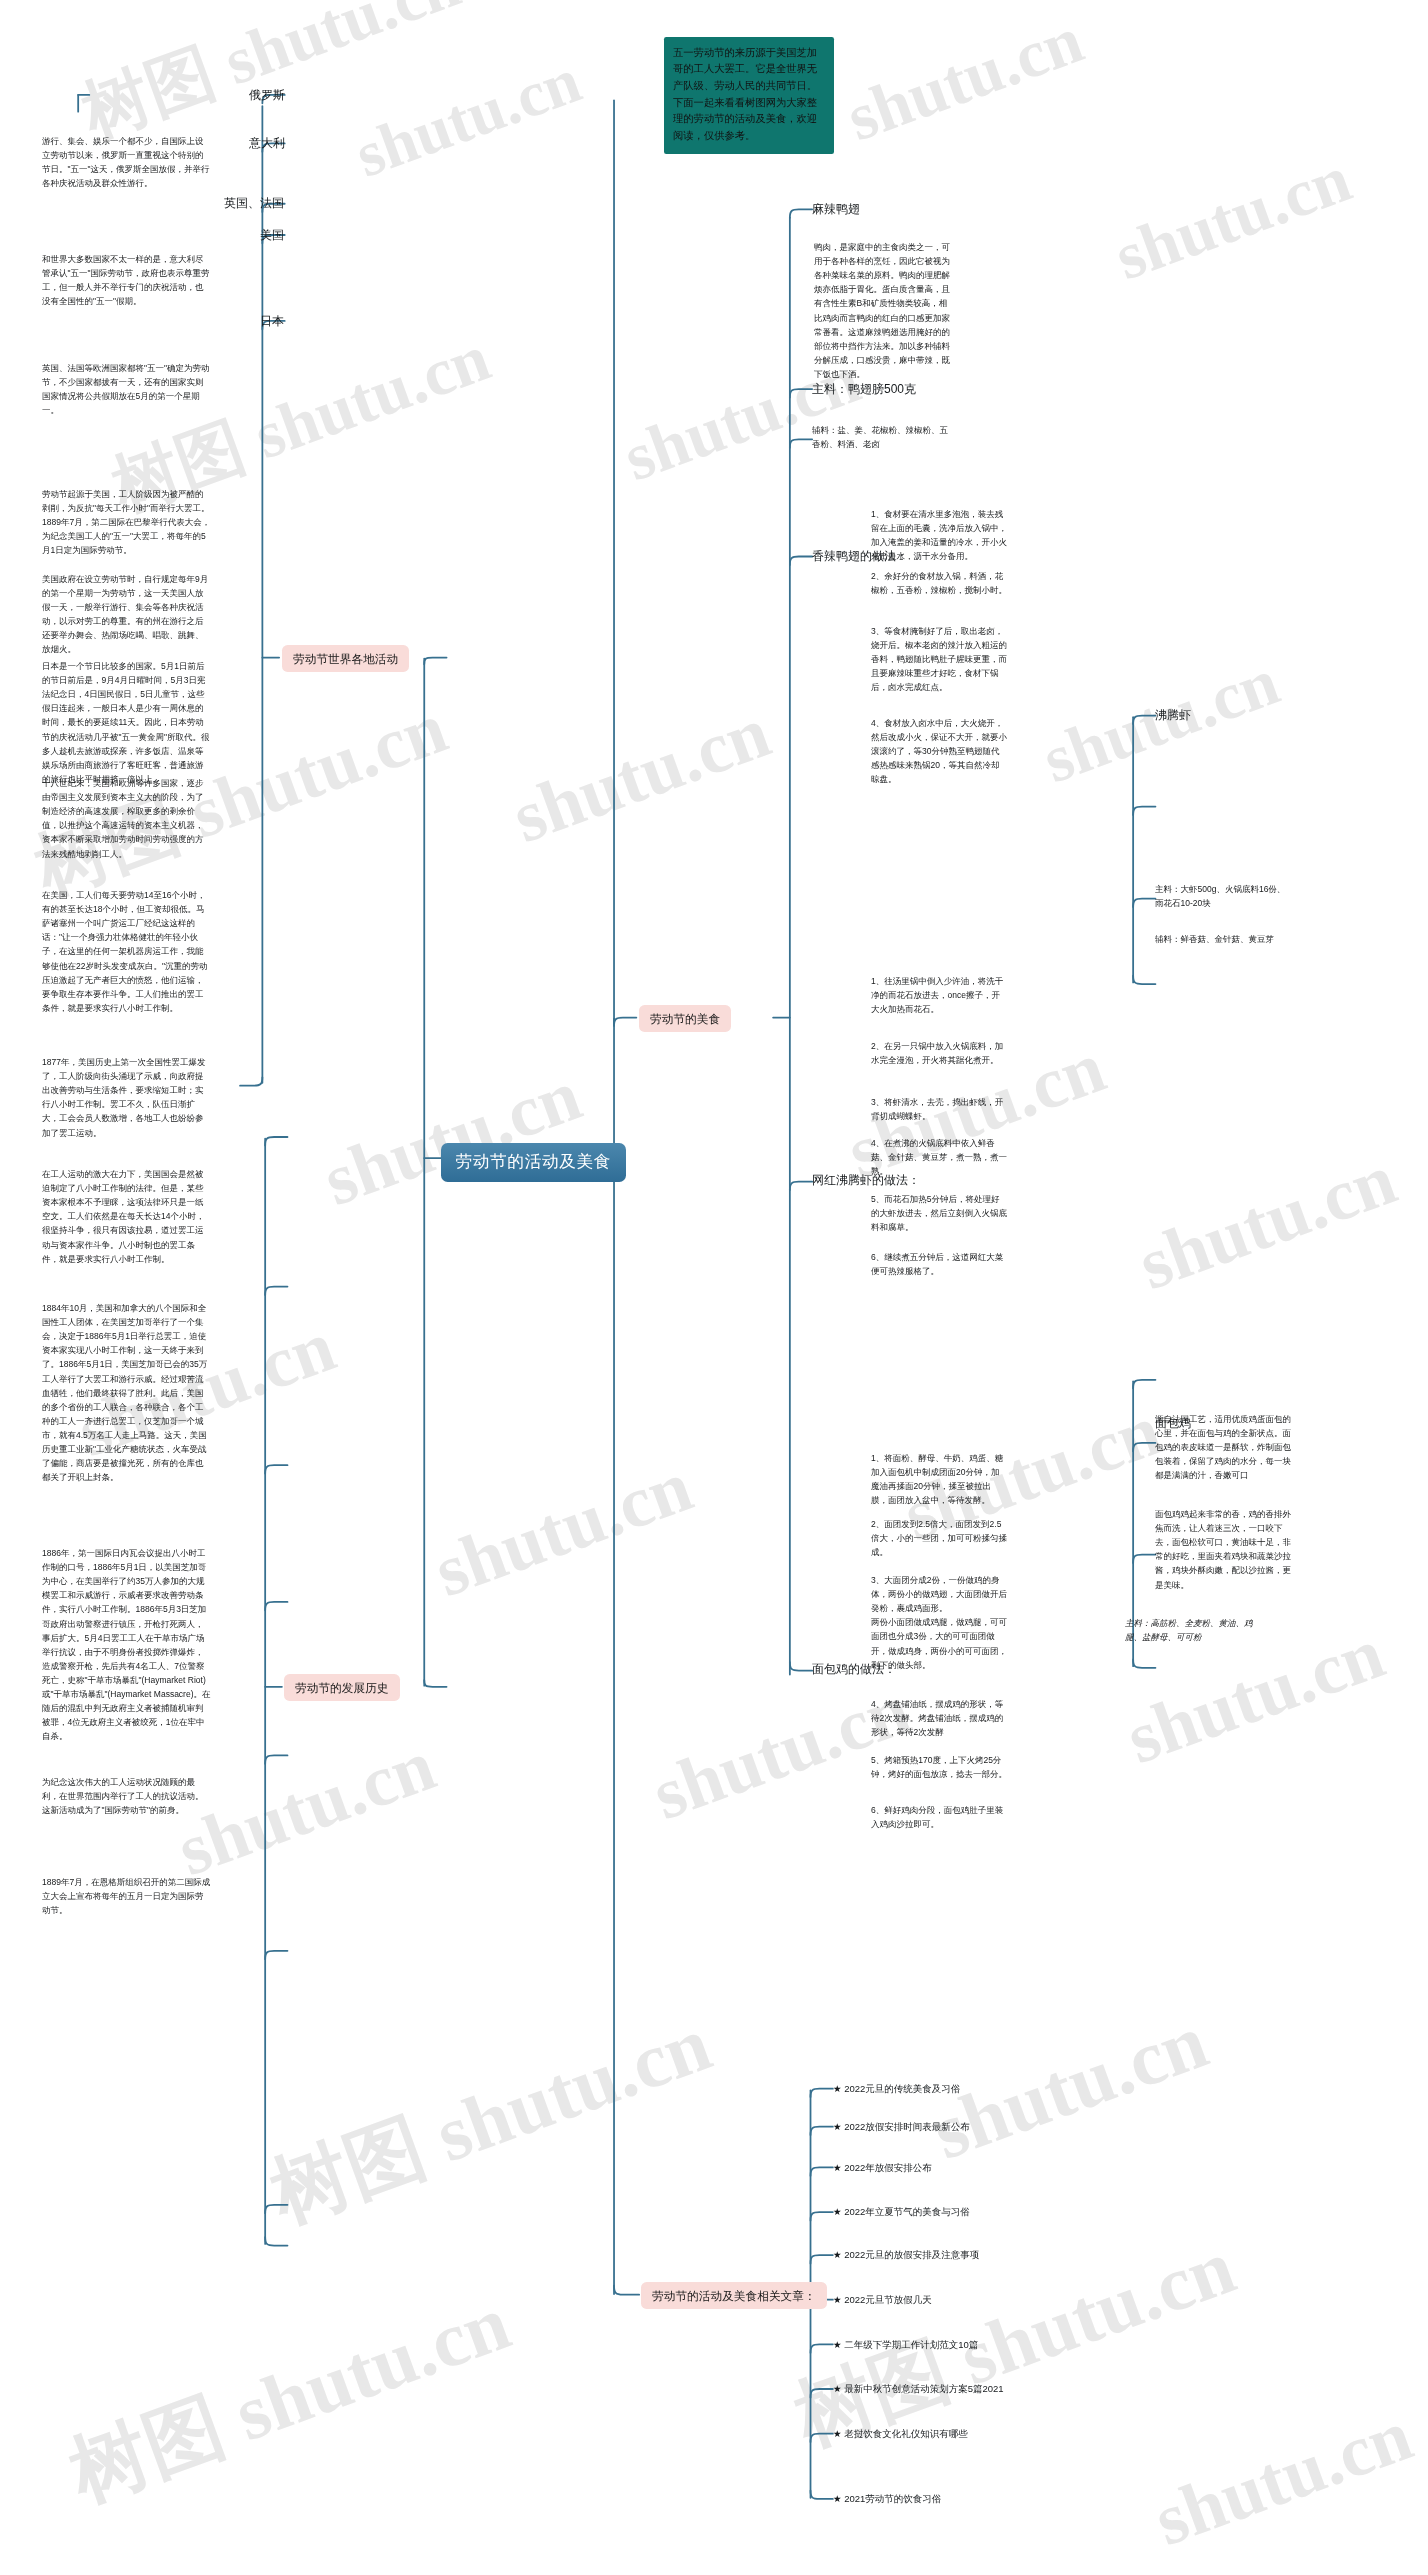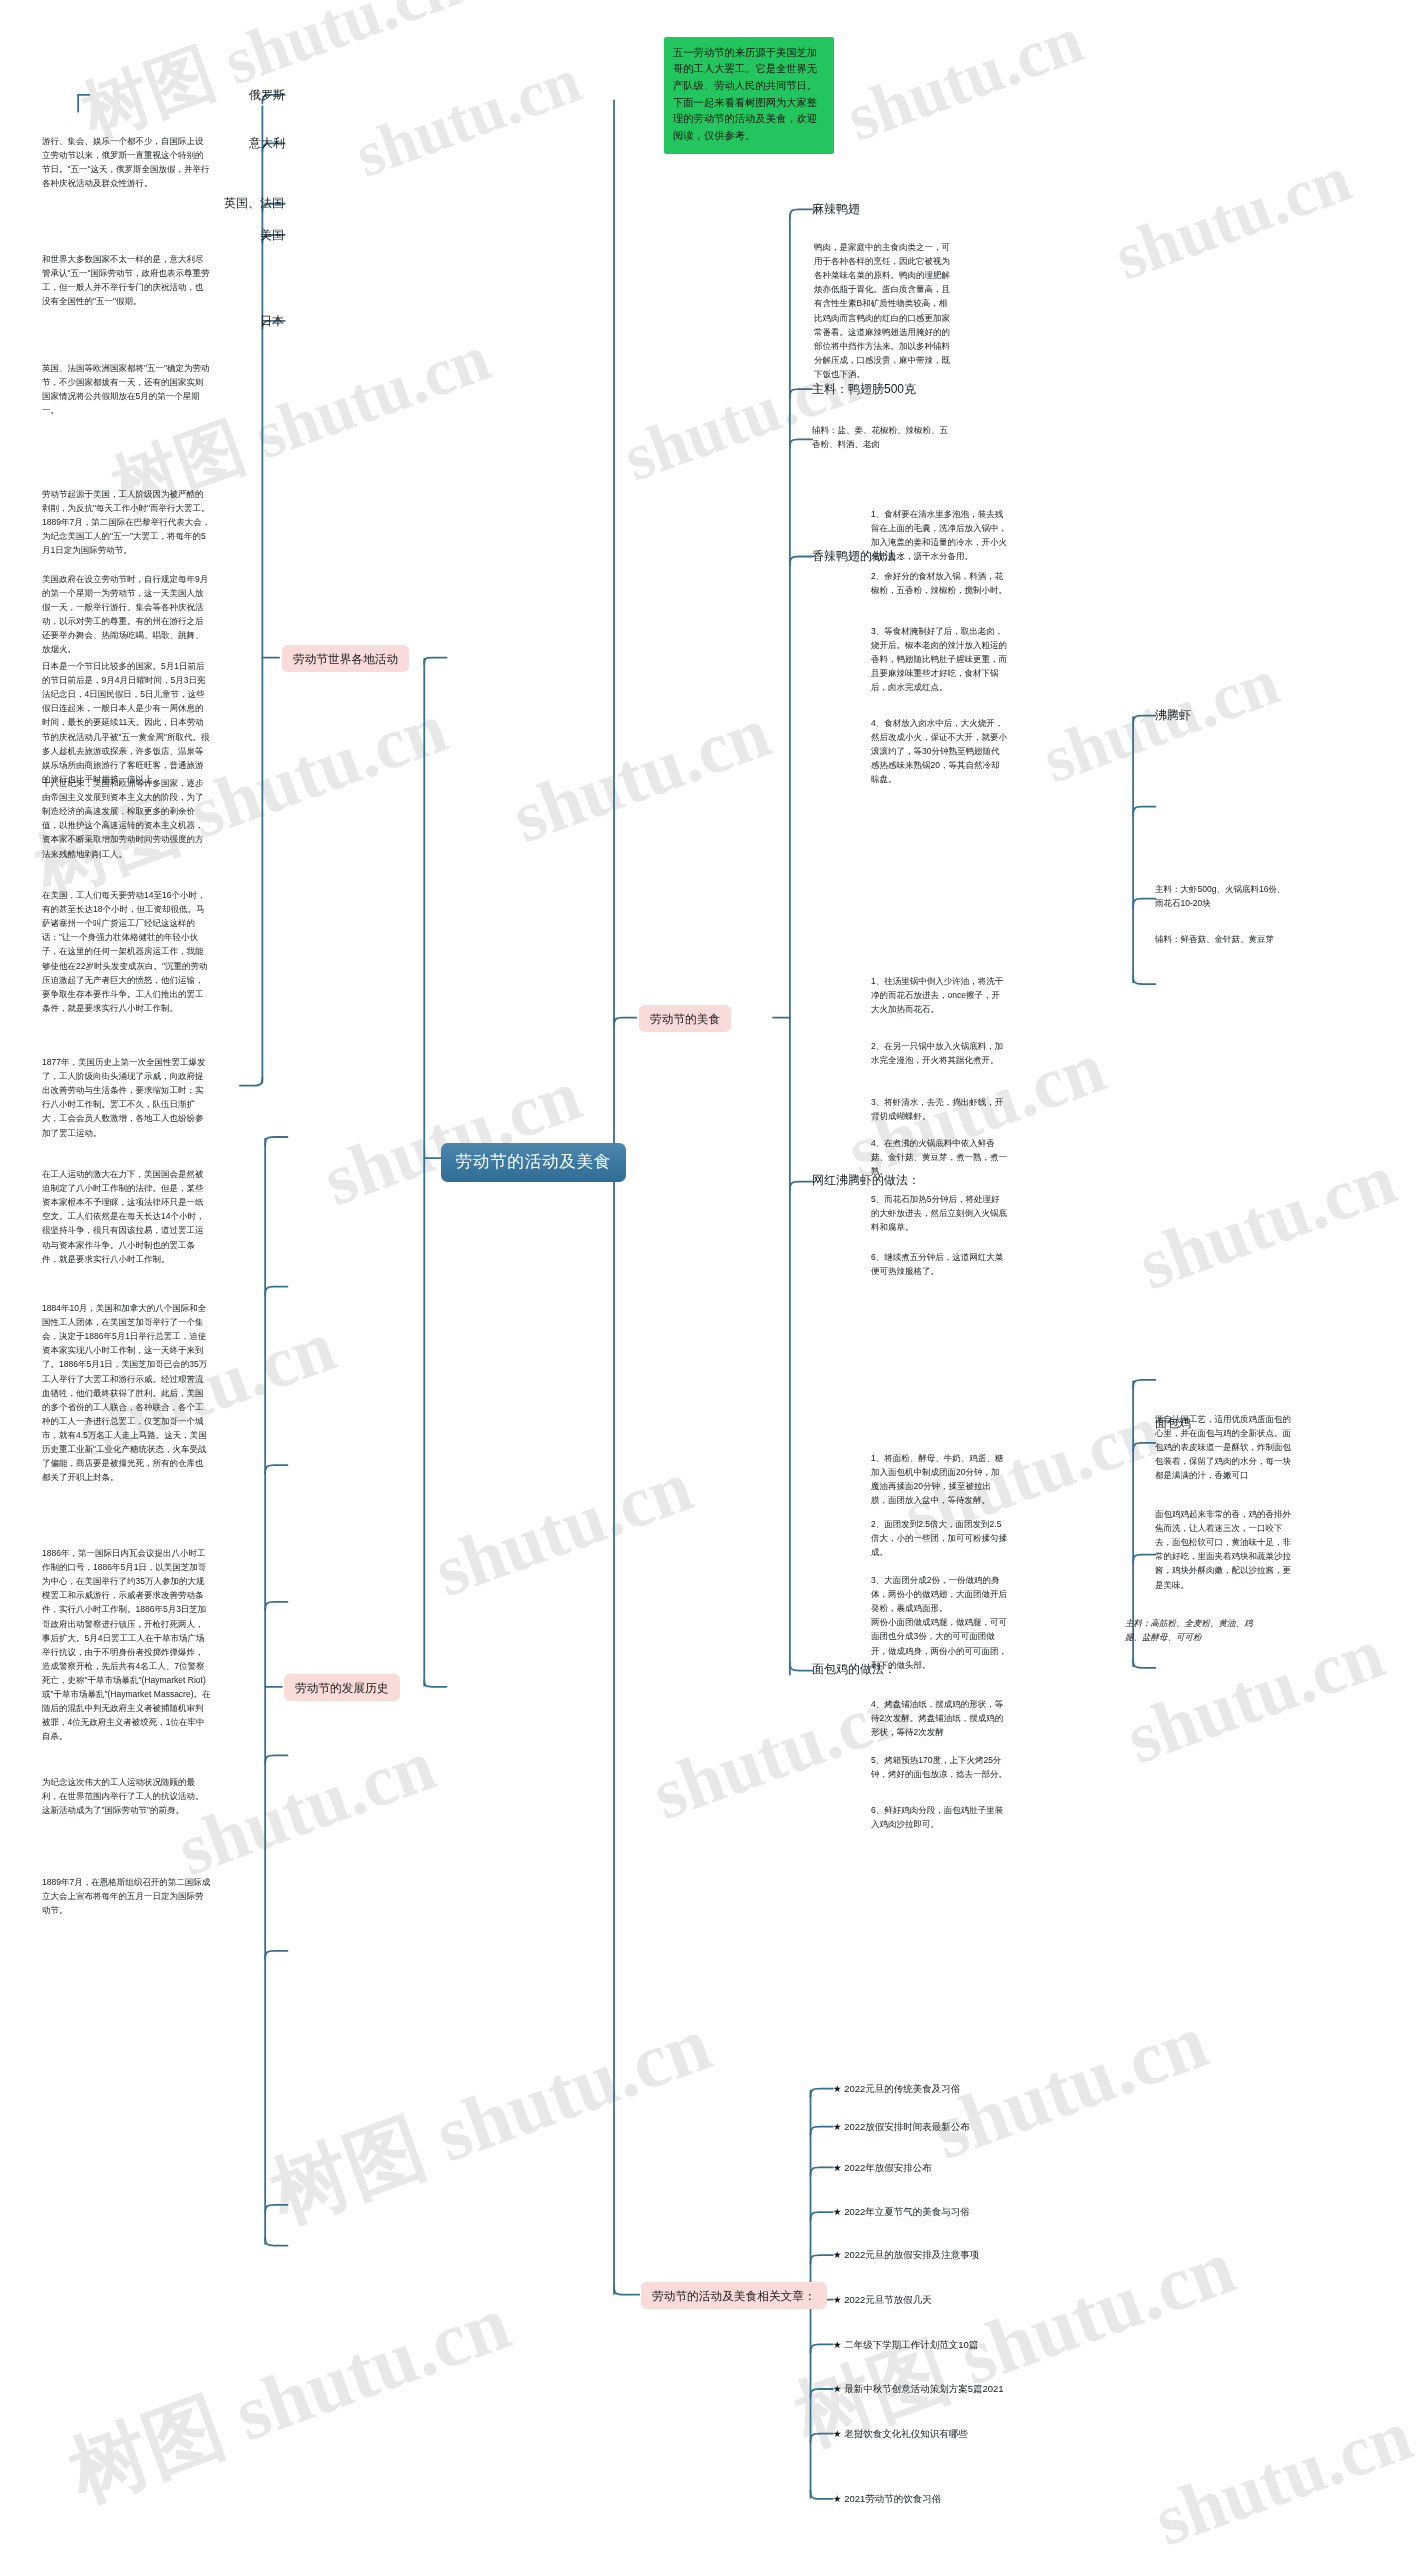--- a/index.html
+++ b/index.html
@@ -68,21 +68,21 @@
     color: #1a1a1a;
     border-radius: 5.6px;
     font-size: 11.7px;
     line-height: 1.3;
     padding: 6.1px 11px;
     white-space: nowrap;
   }
 
   
   .intro {
-    background: #22c55e;
+    background: #0f766e;
     color: #111;
     border-radius: 2.2px;
     font-size: 10.3px;
     line-height: 1.62;
     padding: 7.8px 9px 9px 9px;
     width: 170px;
     box-sizing: border-box;
   }
 
   

